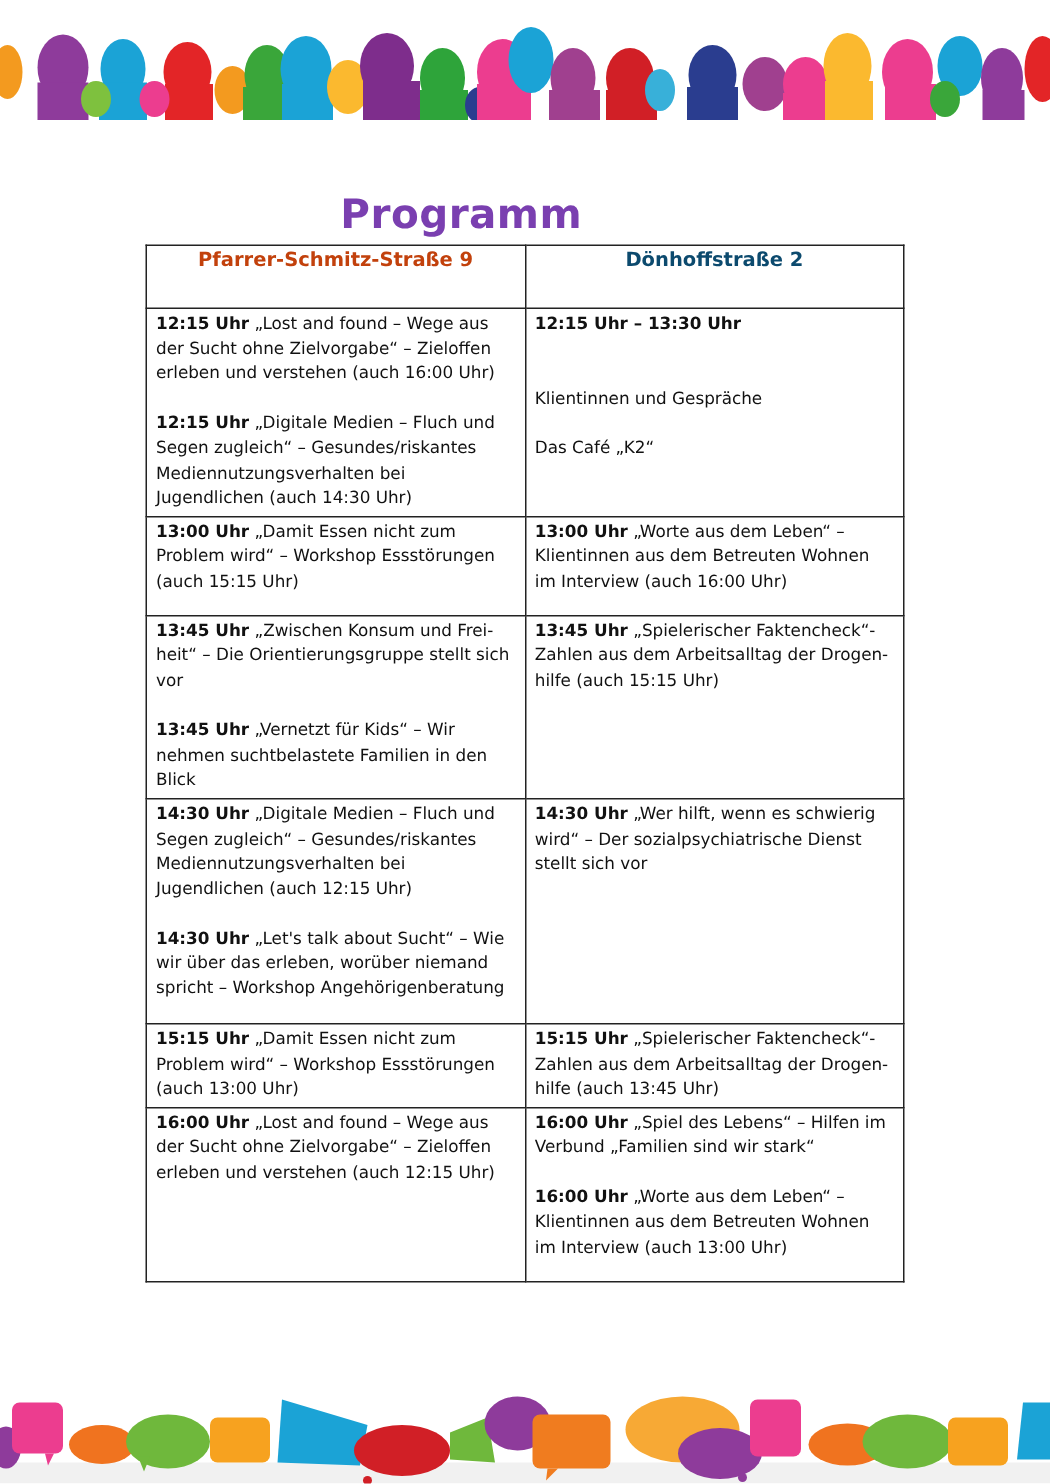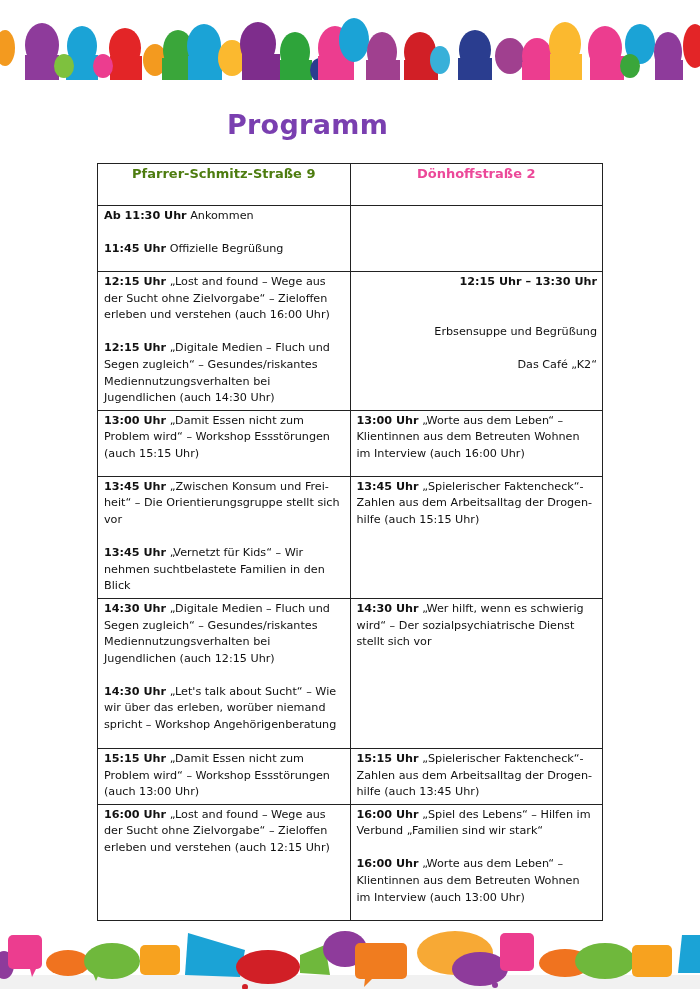--- a/index.html
+++ b/index.html
@@ -5,41 +5,41 @@
   html, body { margin: 0; padding: 0; }
   body {
     width: 700px; height: 989px; position: relative; overflow: hidden;
     background: #ffffff;
     font-family: "DejaVu Sans", sans-serif;
     color: #111;
   }
   .banner-top { position: absolute; left: 0; top: 0; width: 700px; height: 80px; }
   .banner-bottom { position: absolute; left: 0; top: 915px; width: 700px; height: 74px; }
   .title {
-    position: absolute; left: 0; top: 109px; width: 615px; text-align: center;
+    position: absolute; left: 0; top: 128px; width: 615px; text-align: center;
     font-size: 27px; font-weight: bold; color: #7a3fb0; letter-spacing: 0.3px;
   }
   table.prog {
     position: absolute; left: 97px; top: 163px; width: 506px;
     border-collapse: collapse; table-layout: fixed;
   }
   table.prog td {
     border: 1.5px solid #222; vertical-align: top; padding: 2px 5px 3px 6px;
     font-size: 11.2px; line-height: 16.6px; width: 50%;
   }
   table.prog th {
     border: 1.5px solid #222; font-size: 13px; font-weight: bold; height: 38px;
     vertical-align: top; padding-top: 2px;
   }
-  .h1 { color: #4d7c0f; }
-  .h2 { color: #ec4899; }
+  .h1 { color: #c2410c; }
+  .h2 { color: #0c4a6e; }
   .t { font-weight: bold; }
   .ent { margin: 0; }
   .gap { height: 16.6px; }
-  .center { text-align: right; }
+  .center { text-align: left; }
 </style>
 </head>
 <body>
 
 <svg class="banner-top" viewBox="0 0 700 80">
   <g>
     <ellipse cx="5" cy="48" rx="10" ry="18" fill="#f39a1f"></ellipse>
     <ellipse cx="42" cy="45" rx="17" ry="22" fill="#8e3b9b"></ellipse>
     <rect x="25" y="55" width="34" height="25" fill="#8e3b9b"></rect>
     <ellipse cx="82" cy="46" rx="15" ry="20" fill="#1ba3d6"></ellipse>
@@ -88,40 +88,32 @@
 
 <table class="prog">
   <thead>
     <tr>
       <th class="h1">Pfarrer-Schmitz-Straße 9</th>
       <th class="h2">Dönhoffstraße 2</th>
     </tr>
   </thead>
   <tbody>
 
-    <tr style="height:66px">
-      <td>
-        <p class="ent"><span class="t">Ab 11:30 Uhr</span><span> Ankommen</span></p>
-        <div class="gap"></div>
-        <p class="ent"><span class="t">11:45 Uhr</span><span> Offizielle Begrüßung</span></p>
-      </td>
-      <td></td>
-    </tr>
 
     <tr style="height:135px">
       <td>
         <p class="ent"><span class="t">12:15 Uhr</span><span> „Lost and found – Wege aus der Sucht ohne Zielvorgabe“ – Zieloffen erleben und verstehen (auch 16:00 Uhr)</span></p>
         <div class="gap"></div>
         <p class="ent"><span class="t">12:15 Uhr</span><span> „Digitale Medien – Fluch und Segen zugleich“ – Gesundes/riskantes Mediennutzungsverhalten bei Jugendlichen (auch 14:30 Uhr)</span></p>
       </td>
       <td class="center">
         <p class="ent t">12:15 Uhr – 13:30 Uhr</p>
         <div class="gap"></div>
         <div class="gap"></div>
-        <p class="ent">Erbsensuppe und Begrüßung</p>
+        <p class="ent">Klientinnen und Gespräche</p>
         <div class="gap"></div>
         <p class="ent">Das Café „K2“</p>
       </td>
     </tr>
 
     <tr style="height:66px">
       <td>
         <p class="ent"><span class="t">13:00 Uhr</span><span> „Damit Essen nicht zum Problem wird“ – Workshop Essstörungen (auch 15:15 Uhr)</span></p>
       </td>
       <td>

